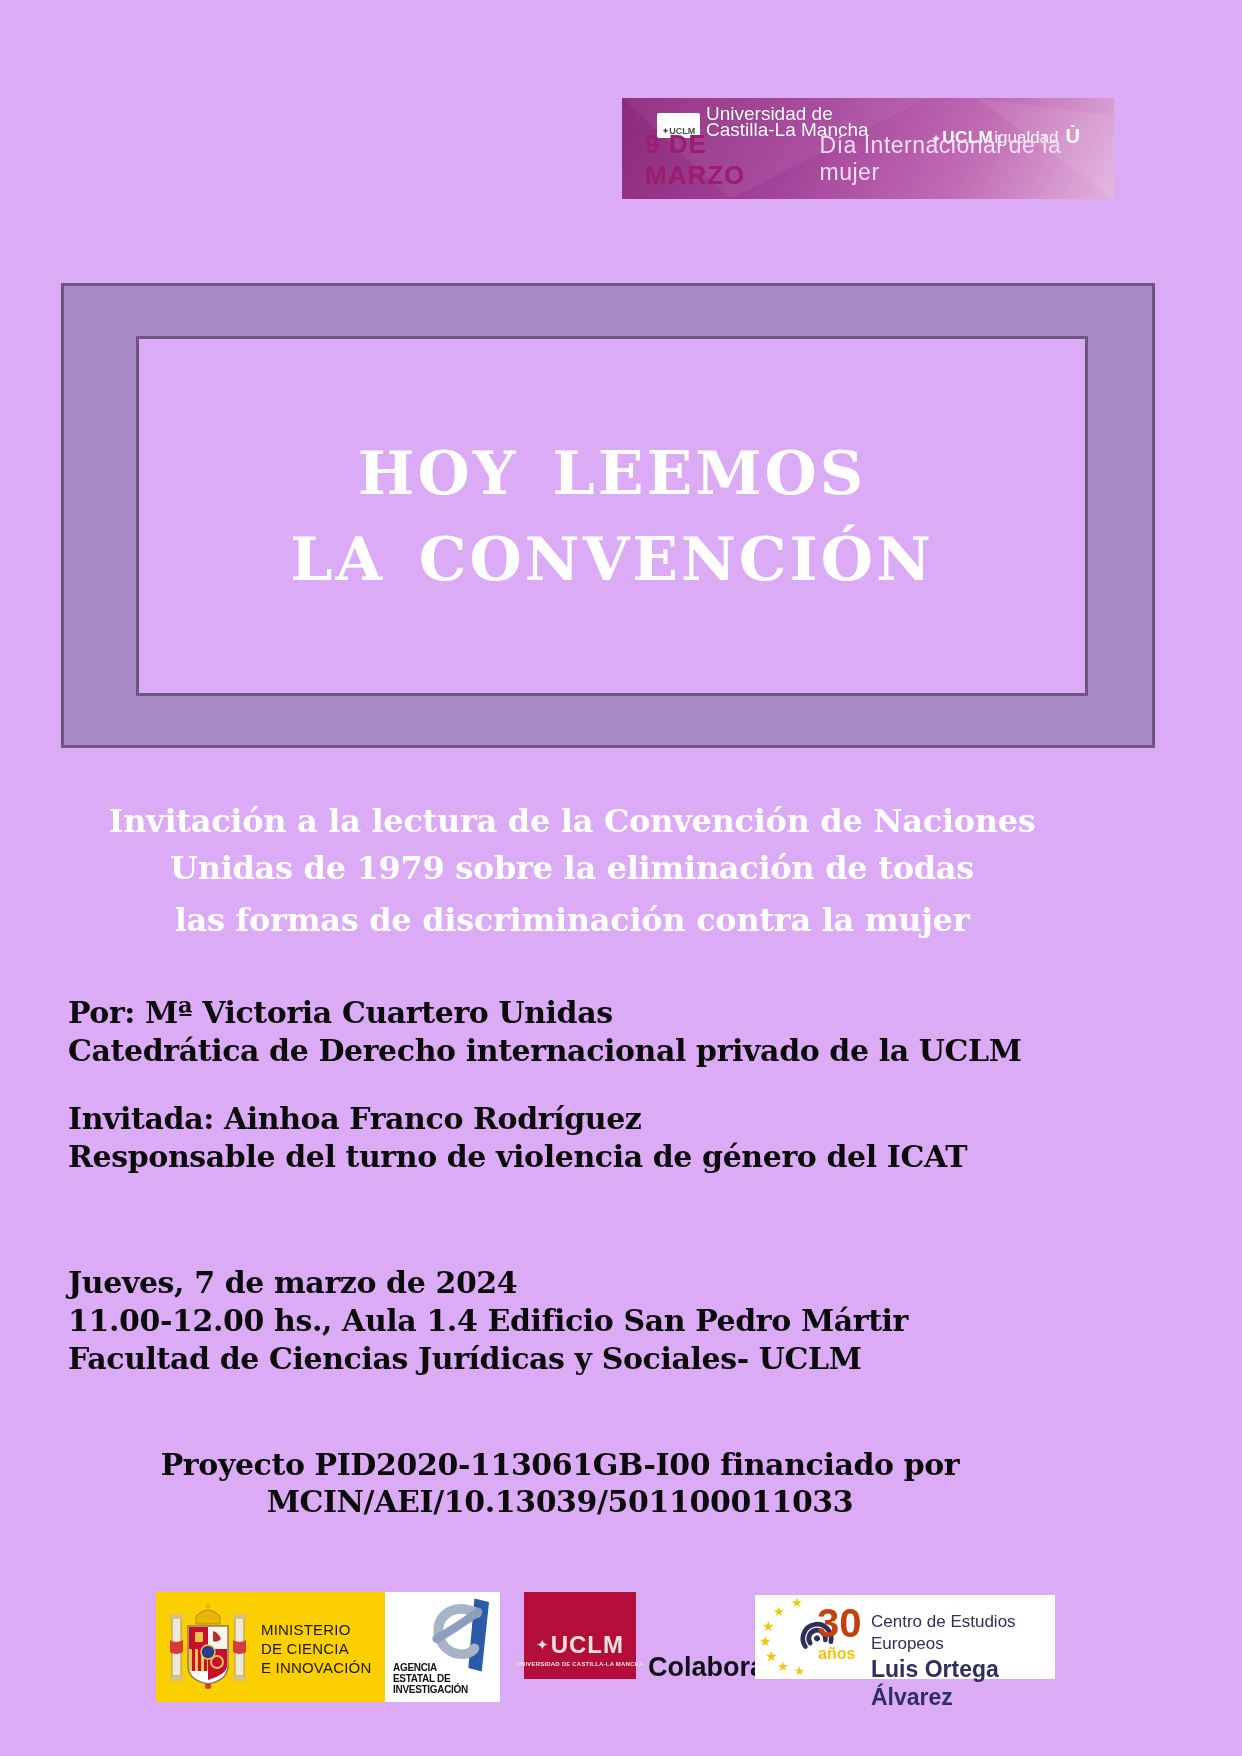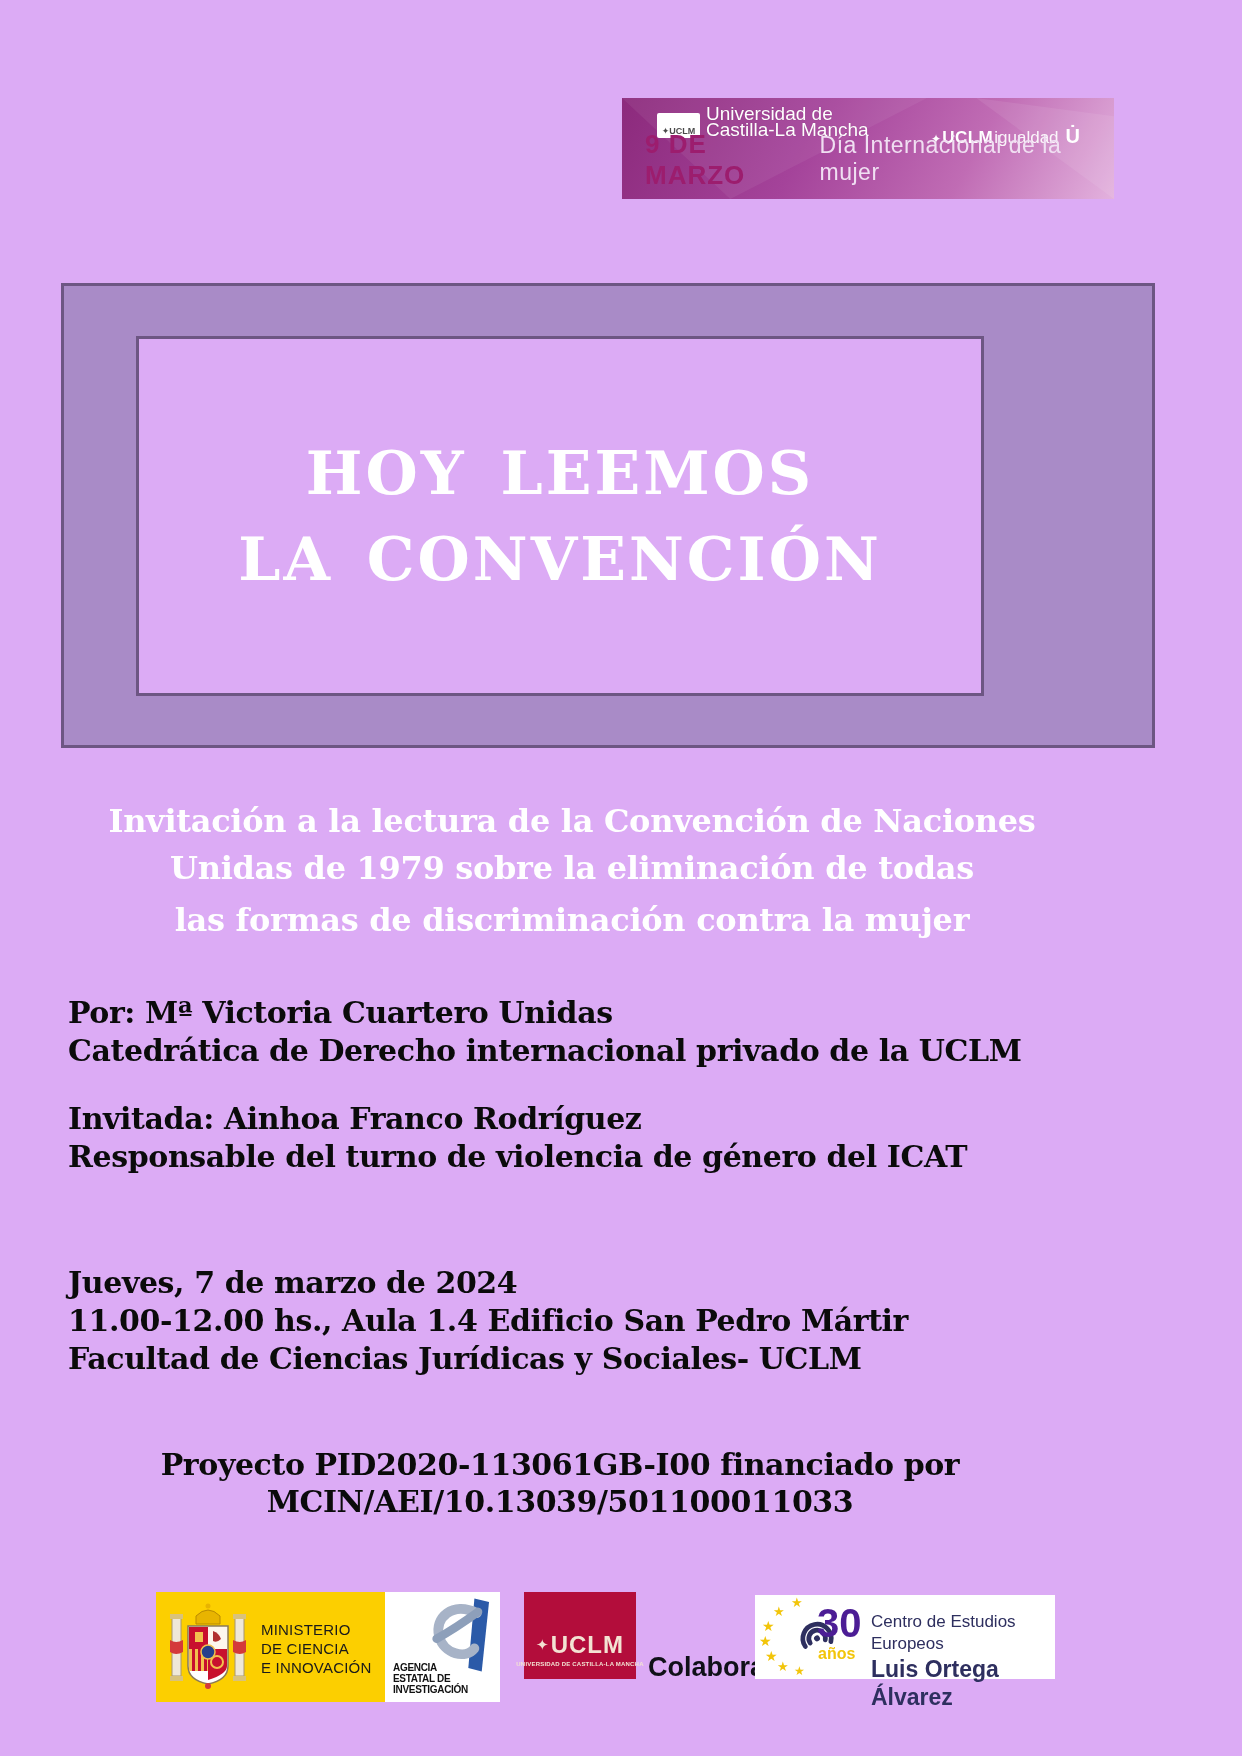--- a/index.html
+++ b/index.html
@@ -46,21 +46,21 @@
     font-family:"Liberation Sans","DejaVu Sans",sans-serif;
   }
   .marzo-badge{font-weight:bold;font-size:26px;letter-spacing:1px;color:#9c1d6e;}
   .marzo-caption{font-size:23px;color:#f0dff2;letter-spacing:.5px;}
   
   .frame-outer{
     position:absolute;left:61px;top:283px;width:1094px;height:465px;
     background:#a98bc7;border:3px solid #6d5683;box-sizing:border-box;
   }
   .frame-inner{
-    position:absolute;left:72px;top:50px;width:848px;height:360px;
+    position:absolute;left:72px;top:50px;width:952px;height:360px;
     background:#dcabf5;border:3px solid #6d5683;box-sizing:border-box;
     display:flex;flex-direction:column;justify-content:center;align-items:center;
   }
   .main-title{
     color:#ffffff;font-weight:bold;font-size:60px;line-height:86px;
     letter-spacing:3px;word-spacing:10px;text-align:center;
   }
   
   .invitation{
     position:absolute;left:0;top:798px;width:1120px;text-align:center;
@@ -111,21 +111,21 @@
   }
   .colabora{
     position:absolute;left:648px;top:1652px;color:#101018;
     font-family:"Liberation Sans","DejaVu Sans",sans-serif;
     font-weight:bold;font-size:27px;
   }
   .cee-box{position:absolute;left:755px;top:1595px;width:300px;height:84px;background:#ffffff;}
   .cee-star{position:absolute;color:#f2c50a;line-height:1;}
   .cee-arcs{position:absolute;left:36px;top:12px;}
   .cee-num{
-    position:absolute;left:62px;top:8px;color:#4c1d95;
+    position:absolute;left:62px;top:8px;color:#c2410c;
     font-family:"Liberation Sans","DejaVu Sans",sans-serif;font-weight:bold;font-size:40px;line-height:40px;
   }
   .cee-anios{
     position:absolute;left:63px;top:50px;color:#f2c50a;
     font-family:"Liberation Sans","DejaVu Sans",sans-serif;font-weight:bold;font-size:16px;
   }
   .cee-text{position:absolute;left:116px;top:16px;color:#2e2f5f;
     font-family:"Liberation Sans","DejaVu Sans",sans-serif;}
   .cee-line1{font-size:17px;line-height:22px;}
   .cee-line2{font-weight:bold;font-size:23px;line-height:28px;}

